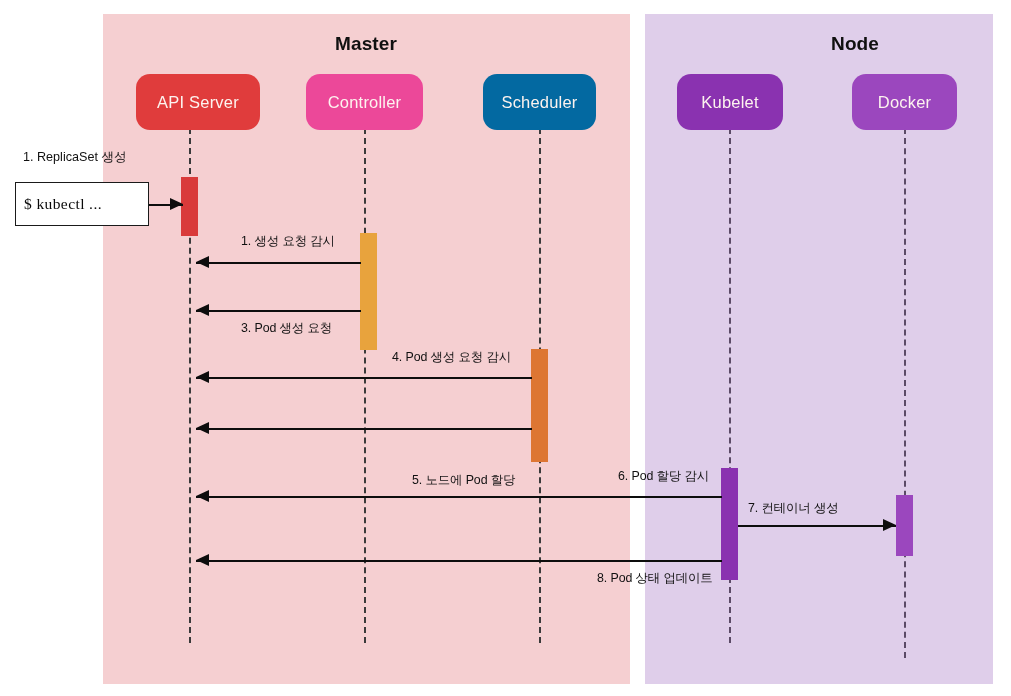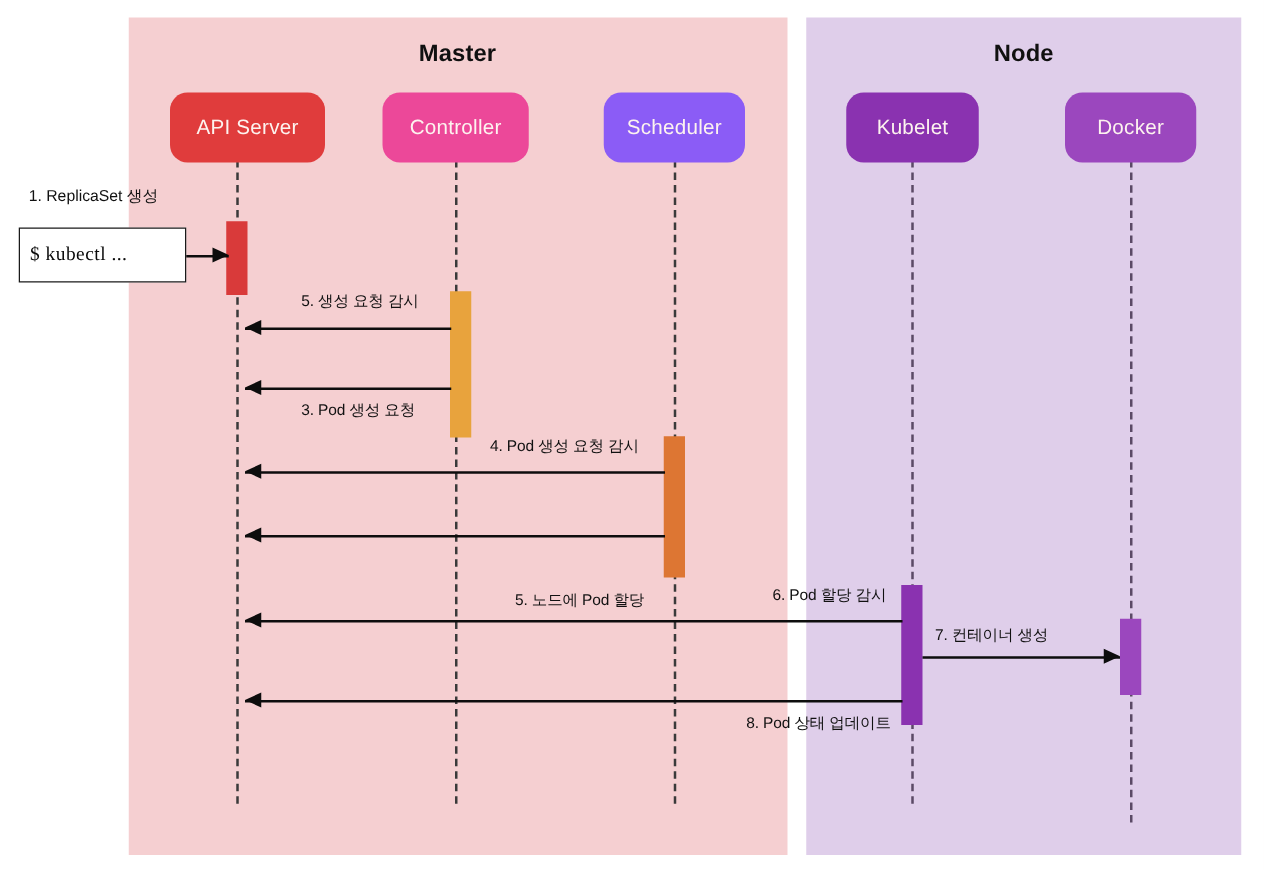--- a/index.html
+++ b/index.html
@@ -103,35 +103,35 @@
 </style>
 </head>
 <body>
 
 <div id="diagram-root">
 
   <div class="panel" style="left:103px; top:14px; width:527px; height:670px; background:#F5CFD1;"></div>
   <div class="panel" style="left:645px; top:14px; width:348px; height:670px; background:#DFCEEA;"></div>
 
   <div class="panel-title" style="left:306px; top:33px; width:120px;">Master</div>
-  <div class="panel-title" style="left:759px; top:33px; width:120px;">Node</div>
+  <div class="panel-title" style="left:759px; top:33px; width:120px;text-align:right;">Node</div>
 
   <div class="lifeline" style="left:189px; top:128px; height:515px;"></div>
   <div class="lifeline" style="left:364px; top:128px; height:515px;"></div>
   <div class="lifeline" style="left:539px; top:128px; height:515px;"></div>
   <div class="lifeline purple" style="left:729px; top:128px; height:515px;"></div>
   <div class="lifeline purple" style="left:904px; top:128px; height:530px;"></div>
 
   <div class="actor-box" style="left:136px; top:74px; width:124px; height:56px; background:#E03C3C;">
     <span>API Server</span>
   </div>
   <div class="actor-box" style="left:306px; top:74px; width:117px; height:56px; background:#ec4899;">
     <span>Controller</span>
   </div>
-  <div class="actor-box" style="left:483px; top:74px; width:113px; height:56px; background:#8b5cf6;">
+  <div class="actor-box" style="left:483px; top:74px; width:113px; height:56px; background:#0369a1;">
     <span>Scheduler</span>
   </div>
   <div class="actor-box" style="left:677px; top:74px; width:106px; height:56px; background:#8A32B0;">
     <span>Kubelet</span>
   </div>
   <div class="actor-box" style="left:852px; top:74px; width:105px; height:56px; background:#9B47BE;">
     <span>Docker</span>
   </div>
 
   <div class="activation" style="left:181px; top:177px; width:17px; height:59px; background:#D93A3A;"></div>
@@ -141,21 +141,21 @@
   <div class="activation" style="left:896px; top:495px; width:17px; height:61px; background:#9B47BE;"></div>
 
   <div class="note-label" style="left:23px; top:149px;">1. ReplicaSet 생성</div>
   <div class="cmd-box" style="left:15px; top:182px; width:134px; height:44px;">
     <span>$ kubectl ...</span>
   </div>
 
   <div class="msg-line" style="left:149px; top:204px; width:34px;"></div>
   <div class="arrow-head right" style="left:170px; top:198px;"></div>
 
-  <div class="msg-label" style="left:241px; top:233px;">5. 생성 요청 감시</div>
+  <div class="msg-label" style="left:241px; top:233px;">1. 생성 요청 감시</div>
   <div class="msg-line" style="left:196px; top:262px; width:165px;"></div>
   <div class="arrow-head left" style="left:196px; top:256px;"></div>
 
   <div class="msg-line" style="left:196px; top:310px; width:165px;"></div>
   <div class="arrow-head left" style="left:196px; top:304px;"></div>
   <div class="msg-label" style="left:241px; top:320px;">3. Pod 생성 요청</div>
 
   <div class="msg-label" style="left:392px; top:349px;">4. Pod 생성 요청 감시</div>
   <div class="msg-line" style="left:196px; top:377px; width:336px;"></div>
   <div class="arrow-head left" style="left:196px; top:371px;"></div>

